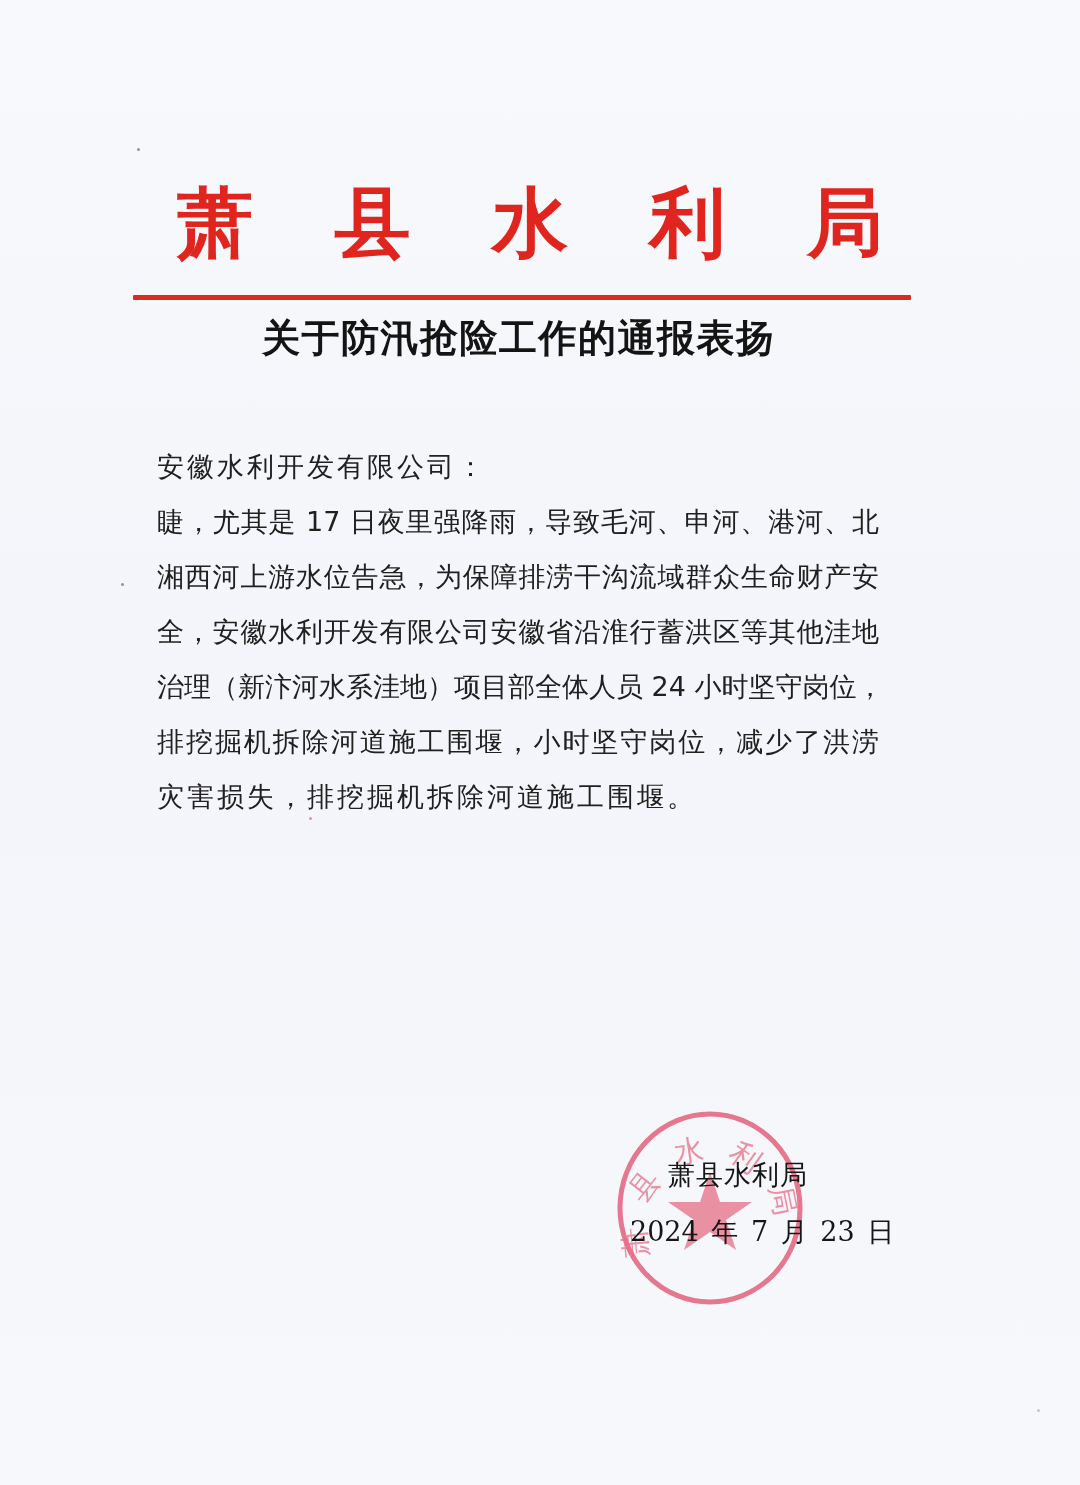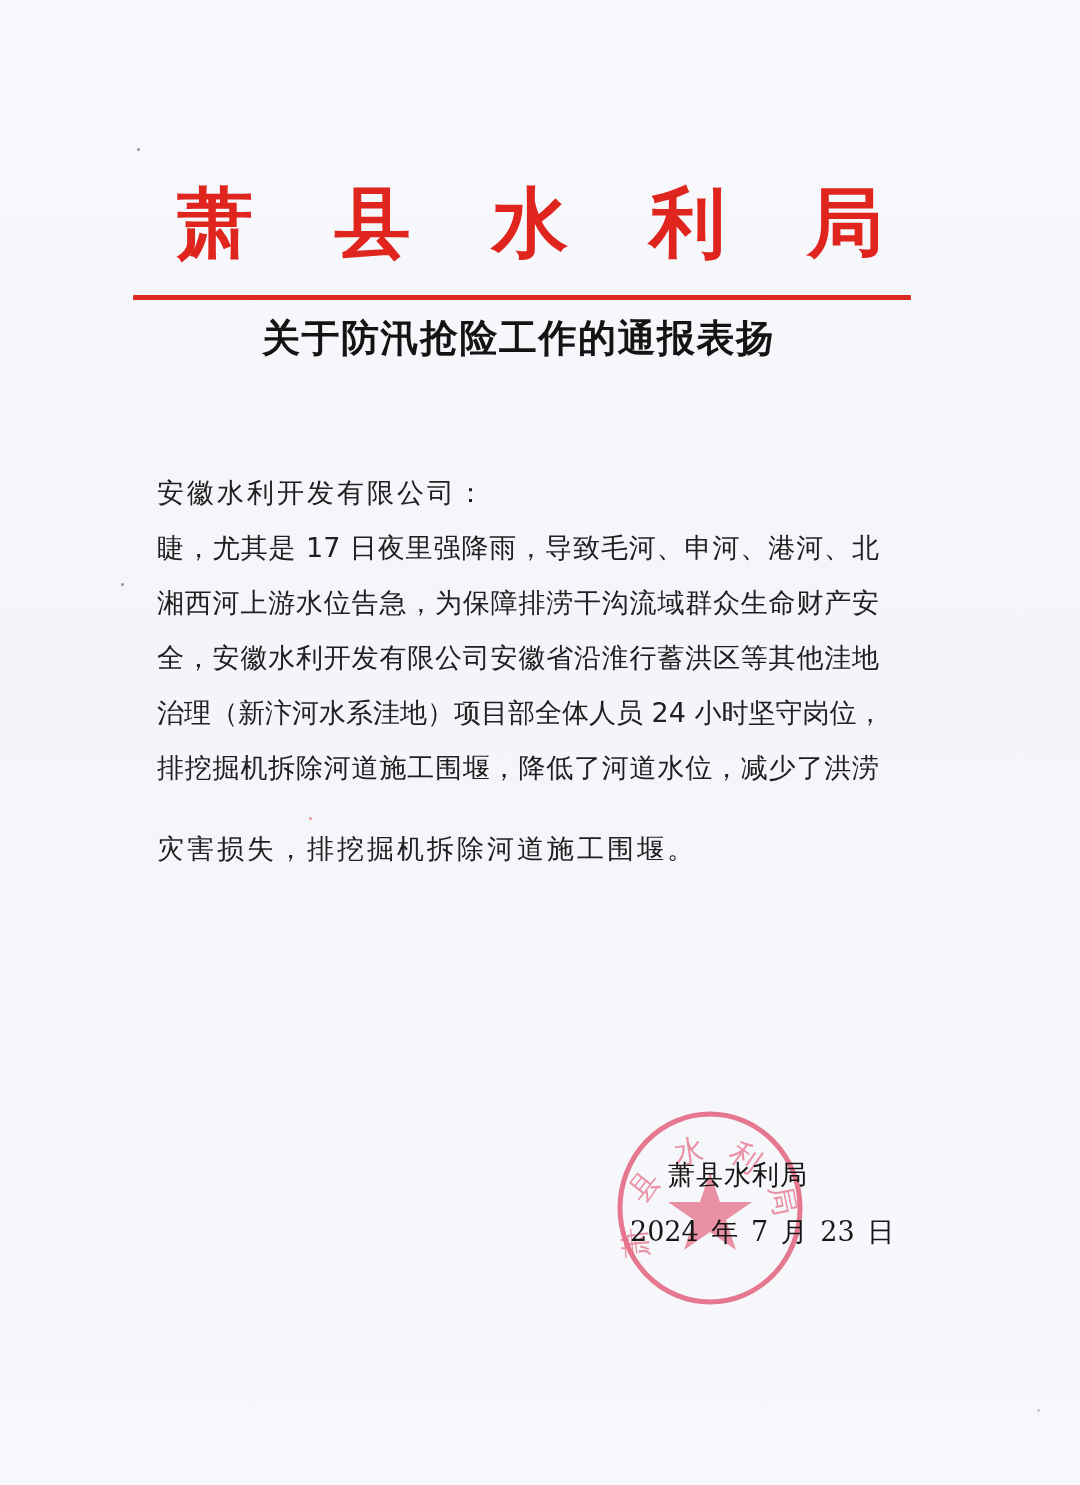--- a/index.html
+++ b/index.html
@@ -83,21 +83,20 @@
   .line {
     height: 55px;
     line-height: 40px;
     white-space: nowrap;
     text-align: justify;
     text-align-last: justify;
   }
   .line.short {
     text-align-last: left;
     letter-spacing: 3px;
-    margin-top: 26px;
   }
   .line.indent {
     padding-left: 55px;
   }
   .signature {
     position: absolute;
     left: 610px;
     top: 1155px;
     width: 240px;
     font-family: "DejaVu Serif", "Liberation Serif", serif;
@@ -155,21 +154,21 @@
   <div class="doc-title">关于防汛抢险工作的通报表扬</div>
 
   <div class="body-block">
     <div class="line short">安徽水利开发有限公司：</div>
 
     <div>
       <div class="line">睫，尤其是 17 日夜里强降雨，导致毛河、申河、港河、北</div>
       <div class="line">湘西河上游水位告急，为保障排涝干沟流域群众生命财产安</div>
       <div class="line">全，安徽水利开发有限公司安徽省沿淮行蓄洪区等其他洼地</div>
       <div class="line">治理（新汴河水系洼地）项目部全体人员 24 小时坚守岗位，</div>
-      <div class="line">排挖掘机拆除河道施工围堰，降低了河道水位，减少了洪涝</div>
+      <div class="line">排挖掘机拆除河道施工围堰，小时坚守岗位，减少了洪涝</div>
       <div class="line short">灾害损失，排挖掘机拆除河道施工围堰。</div>
     </div>
 
   </div>
 
   <svg class="stamp" viewBox="0 0 192 196" xmlns="http://www.w3.org/2000/svg">
     <defs>
       <path id="sealArc" d="M 40 150 A 66 66 0 1 1 152 150" fill="none"></path>
     </defs>
     <ellipse cx="96" cy="98" rx="90" ry="94" fill="none" stroke="#e0506e" stroke-width="5" opacity="0.9"></ellipse>

